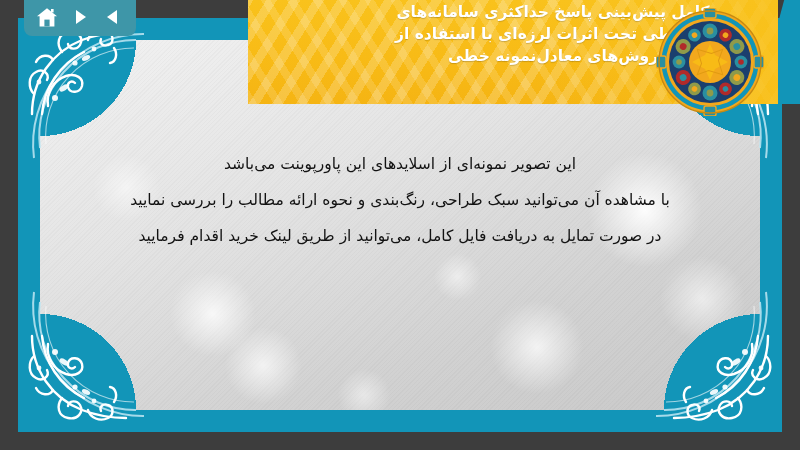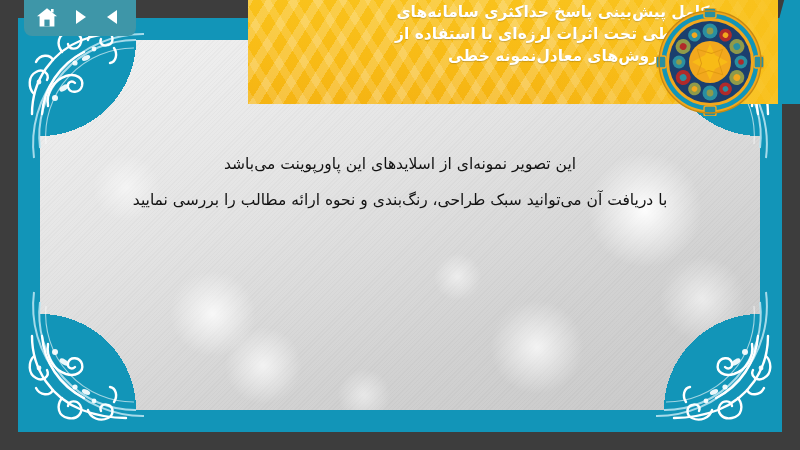--- a/index.html
+++ b/index.html
@@ -339,21 +339,22 @@
           <circle cx="76" cy="31" r="2.4"></circle>
           <circle cx="21" cy="64" r="2.4"></circle>
           <ellipse cx="46" cy="70" rx="5" ry="2.6" transform="rotate(-32 46 70)"></ellipse>
           <ellipse cx="68" cy="40" rx="4.4" ry="2.4" transform="rotate(-24 68 40)"></ellipse>
         </g>
       </svg>
     </div>
 
     <div class="body-text">
       <span class="bl">این تصویر نمونه‌ای از اسلایدهای این پاورپوینت می‌باشد</span>
-      <span class="bl">با دریافت آن می‌توانید سبک طراحی، رنگ‌بندی و نحوه ارائه مطالب را بررسی نمایید</span>
+      <span class="bl">با مشاهده آن می‌توانید سبک طراحی، رنگ‌بندی و نحوه ارائه مطالب را بررسی نمایید</span>
+      <span class="bl">در صورت تمایل به دریافت فایل کامل، می‌توانید از طریق لینک خرید اقدام فرمایید</span>
     </div>
 
   </div>
 
   <div class="title-banner">
     <div class="banner-tail"></div>
     <div class="banner-body">
       <div class="banner-fade"></div>
       <div class="title-text">
         <span class="tl">کامل پیش‌بینی پاسخ حداکثری سامانه‌های</span>

